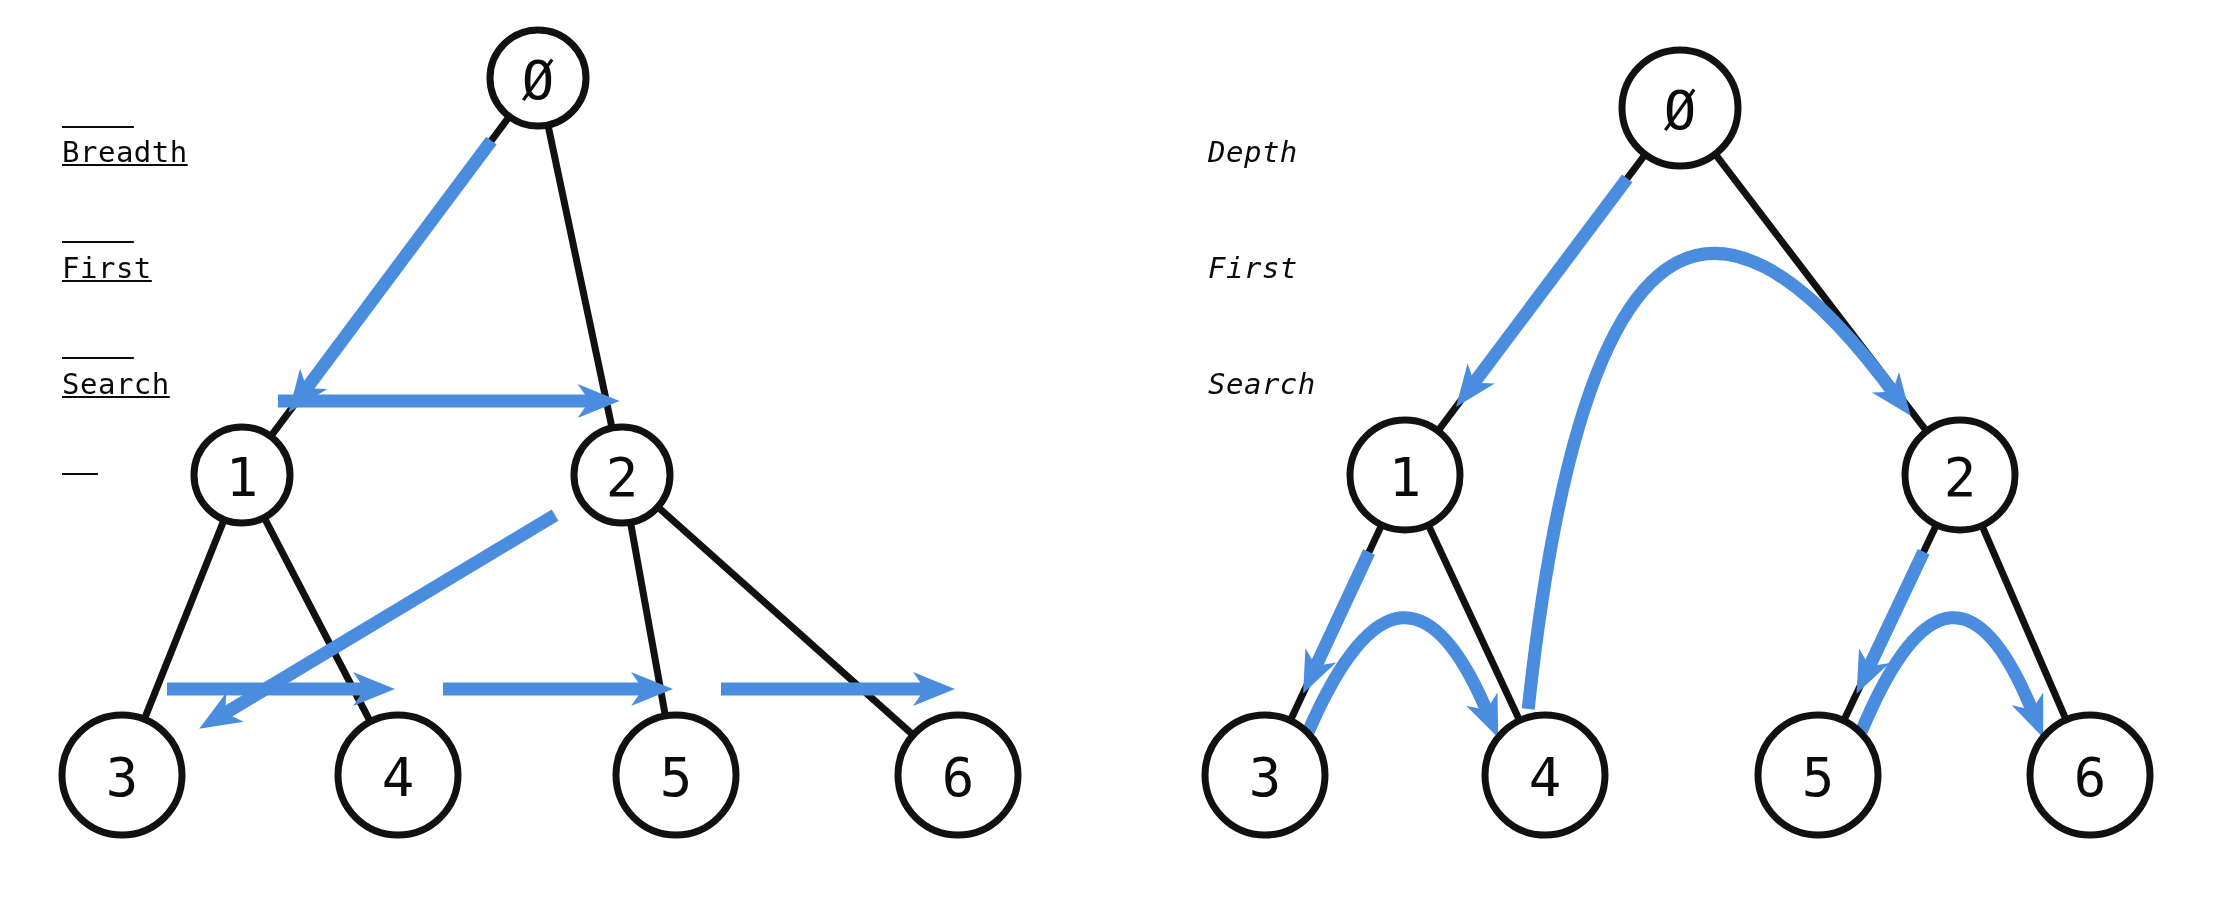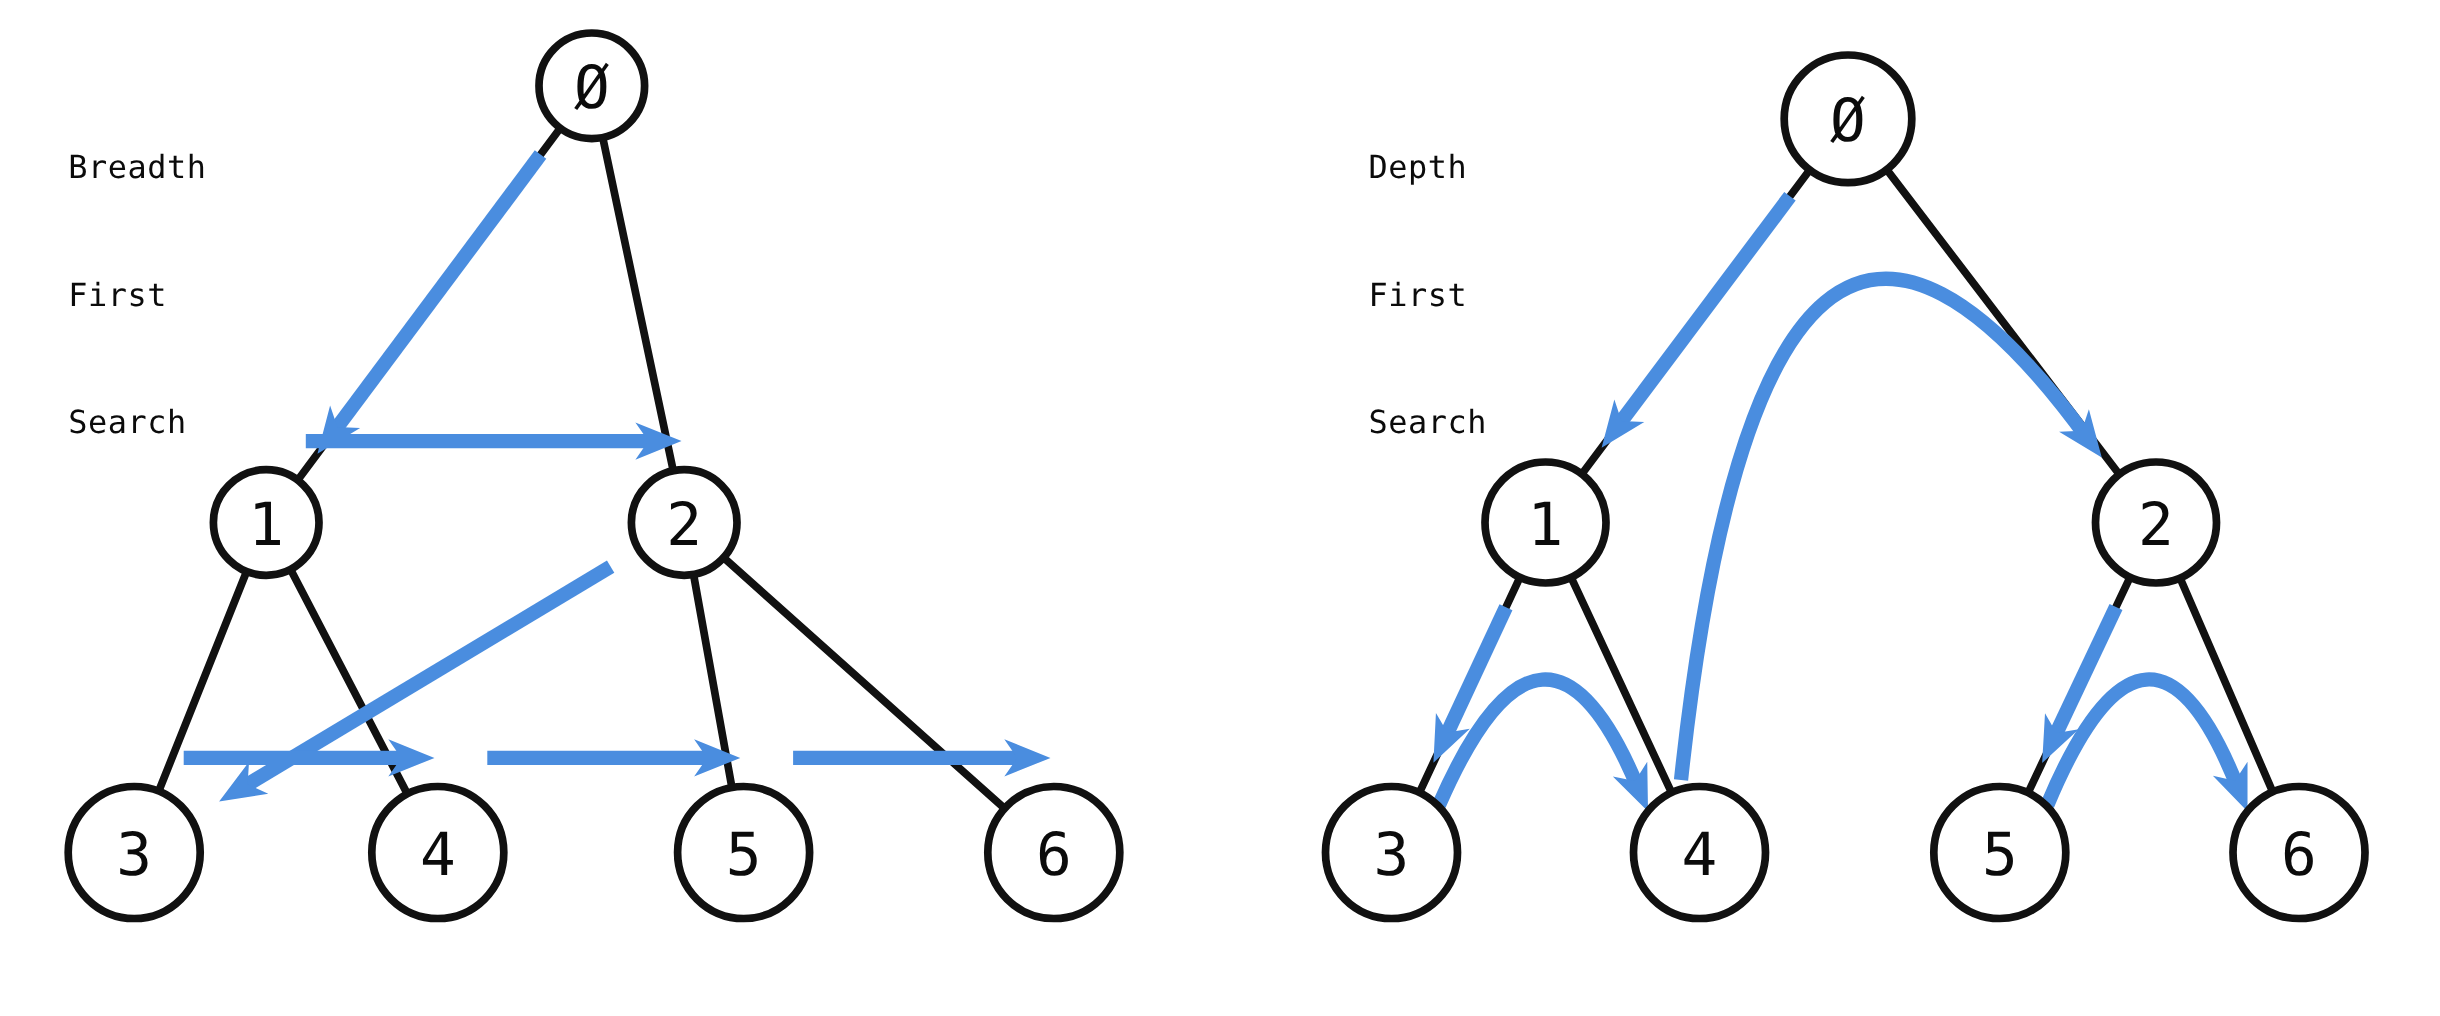--- a/index.html
+++ b/index.html
@@ -29,22 +29,22 @@
   }
   .panel-caption {
     position: absolute;
     font-family: "DejaVu Sans Mono", monospace;
     font-size: 29px;
     line-height: 1.33;
     color: #0b0b0b;
     white-space: pre;
     letter-spacing: 0.5px;
   }
-  #caption-bfs { left: 62px; top: 56px; }
-  #caption-dfs { left: 1244px; top: 56px; }
+  #caption-bfs { left: 62px; top: 56px; text-decoration: underline; }
+  #caption-dfs { left: 1208px; top: 56px; font-style: italic; }
   .caption-line { display: block; }
   .node-circle {
     fill: #ffffff;
     stroke: #111111;
     stroke-width: 7;
   }
   .node-label {
     font-family: "DejaVu Sans Mono", monospace;
     font-size: 54px;
     fill: #0b0b0b;

